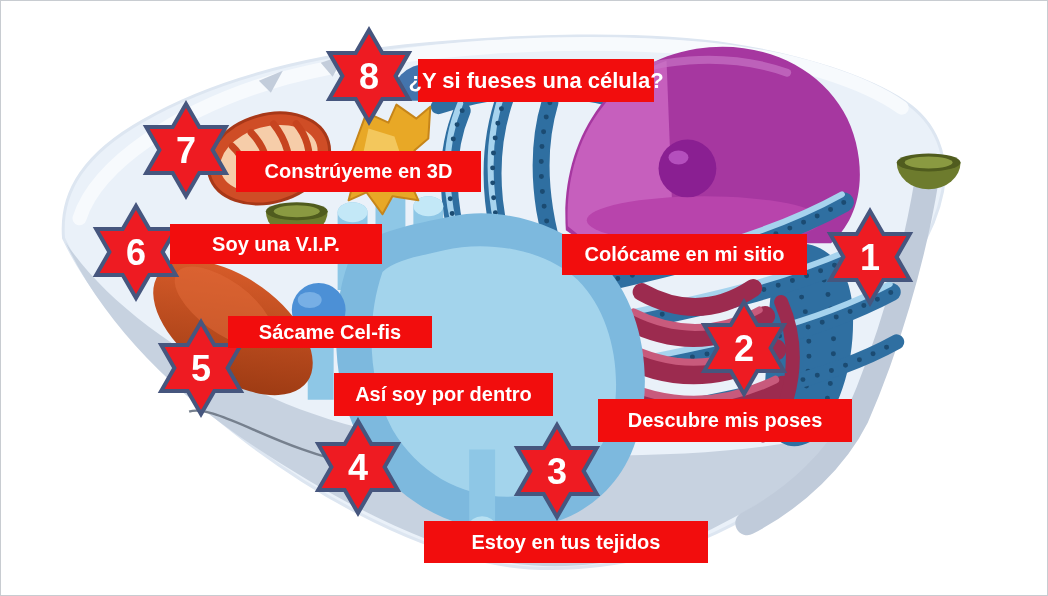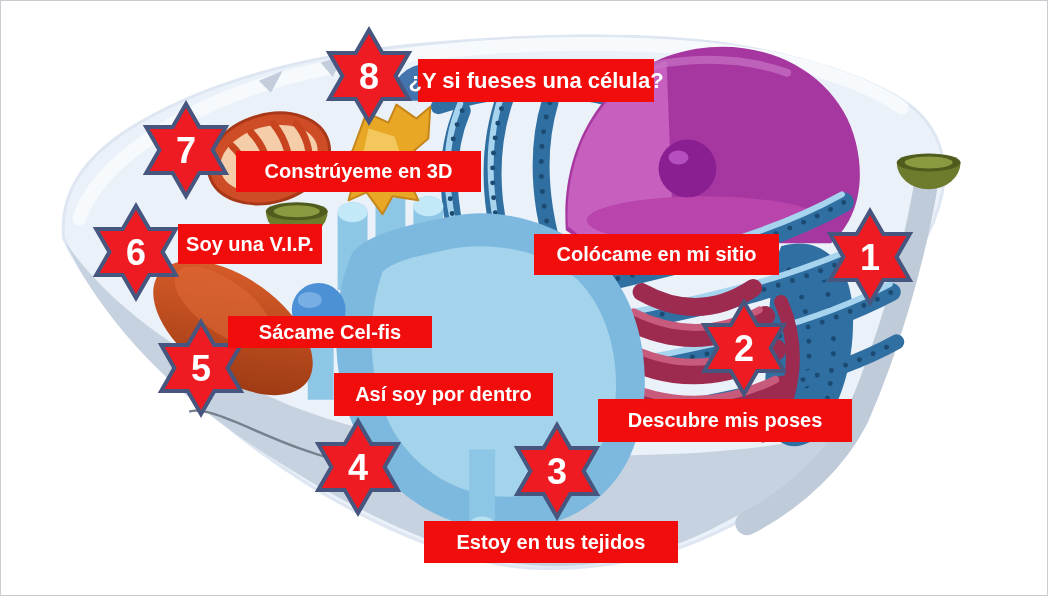--- a/index.html
+++ b/index.html
@@ -148,51 +148,51 @@
       <ellipse cx="309" cy="300" rx="12" ry="8" fill="#82b7e8" opacity="0.8"></ellipse>
     </g>
 
     <path fill="none" stroke="#76808e" stroke-width="2.5" d="M 188,412 C 200,408 220,416 248,428 C 282,443 318,458 360,466"></path>
   </svg>
 
   <svg class="mission-star" style="left:819px;top:206px" viewBox="-50 -50 100 100">
     <polygon class="star-shape" points="0,-46 13.3,-23 39.8,-23 26.6,0 39.8,23 13.3,23 0,46 -13.3,23 -39.8,23 -26.6,0 -39.8,-23 -13.3,-23"></polygon>
     <text class="star-num" x="0" y="13">1</text>
   </svg>
-  <div class="plate" style="left:533px;top:233px;width:245px;height:41px">Colócame en mi sitio</div>
+  <div class="plate" style="left:561px;top:233px;width:245px;height:41px">Colócame en mi sitio</div>
 
   <svg class="mission-star" style="left:693px;top:297px" viewBox="-50 -50 100 100">
     <polygon class="star-shape" points="0,-46 13.3,-23 39.8,-23 26.6,0 39.8,23 13.3,23 0,46 -13.3,23 -39.8,23 -26.6,0 -39.8,-23 -13.3,-23"></polygon>
     <text class="star-num" x="0" y="13">2</text>
   </svg>
   <div class="plate" style="left:597px;top:398px;width:254px;height:43px">Descubre mis poses</div>
 
   <svg class="mission-star" style="left:506px;top:420px" viewBox="-50 -50 100 100">
     <polygon class="star-shape" points="0,-46 13.3,-23 39.8,-23 26.6,0 39.8,23 13.3,23 0,46 -13.3,23 -39.8,23 -26.6,0 -39.8,-23 -13.3,-23"></polygon>
     <text class="star-num" x="0" y="13">3</text>
   </svg>
-  <div class="plate" style="left:423px;top:520px;width:254px;height:42px">Estoy en tus tejidos</div>
+  <div class="plate" style="left:423px;top:520px;width:284px;height:42px">Estoy en tus tejidos</div>
 
   <svg class="mission-star" style="left:307px;top:416px" viewBox="-50 -50 100 100">
     <polygon class="star-shape" points="0,-46 13.3,-23 39.8,-23 26.6,0 39.8,23 13.3,23 0,46 -13.3,23 -39.8,23 -26.6,0 -39.8,-23 -13.3,-23"></polygon>
     <text class="star-num" x="0" y="13">4</text>
   </svg>
   <div class="plate" style="left:333px;top:372px;width:219px;height:43px">Así soy por dentro</div>
 
   <svg class="mission-star" style="left:150px;top:317px" viewBox="-50 -50 100 100">
     <polygon class="star-shape" points="0,-46 13.3,-23 39.8,-23 26.6,0 39.8,23 13.3,23 0,46 -13.3,23 -39.8,23 -26.6,0 -39.8,-23 -13.3,-23"></polygon>
     <text class="star-num" x="0" y="13">5</text>
   </svg>
   <div class="plate" style="left:227px;top:315px;width:204px;height:32px">Sácame Cel-fis</div>
 
   <svg class="mission-star" style="left:85px;top:201px" viewBox="-50 -50 100 100">
     <polygon class="star-shape" points="0,-46 13.3,-23 39.8,-23 26.6,0 39.8,23 13.3,23 0,46 -13.3,23 -39.8,23 -26.6,0 -39.8,-23 -13.3,-23"></polygon>
     <text class="star-num" x="0" y="13">6</text>
   </svg>
-  <div class="plate" style="left:177px;top:223px;width:144px;height:40px">Soy una V.I.P.</div>
+  <div class="plate" style="left:169px;top:223px;width:212px;height:40px">Soy una V.I.P.</div>
 
   <svg class="mission-star" style="left:135px;top:99px" viewBox="-50 -50 100 100">
     <polygon class="star-shape" points="0,-46 13.3,-23 39.8,-23 26.6,0 39.8,23 13.3,23 0,46 -13.3,23 -39.8,23 -26.6,0 -39.8,-23 -13.3,-23"></polygon>
     <text class="star-num" x="0" y="13">7</text>
   </svg>
   <div class="plate" style="left:235px;top:150px;width:245px;height:41px">Constrúyeme en 3D</div>
 
   <svg class="mission-star" style="left:318px;top:25px" viewBox="-50 -50 100 100">
     <polygon class="star-shape" points="0,-46 13.3,-23 39.8,-23 26.6,0 39.8,23 13.3,23 0,46 -13.3,23 -39.8,23 -26.6,0 -39.8,-23 -13.3,-23"></polygon>
     <text class="star-num" x="0" y="13">8</text>

